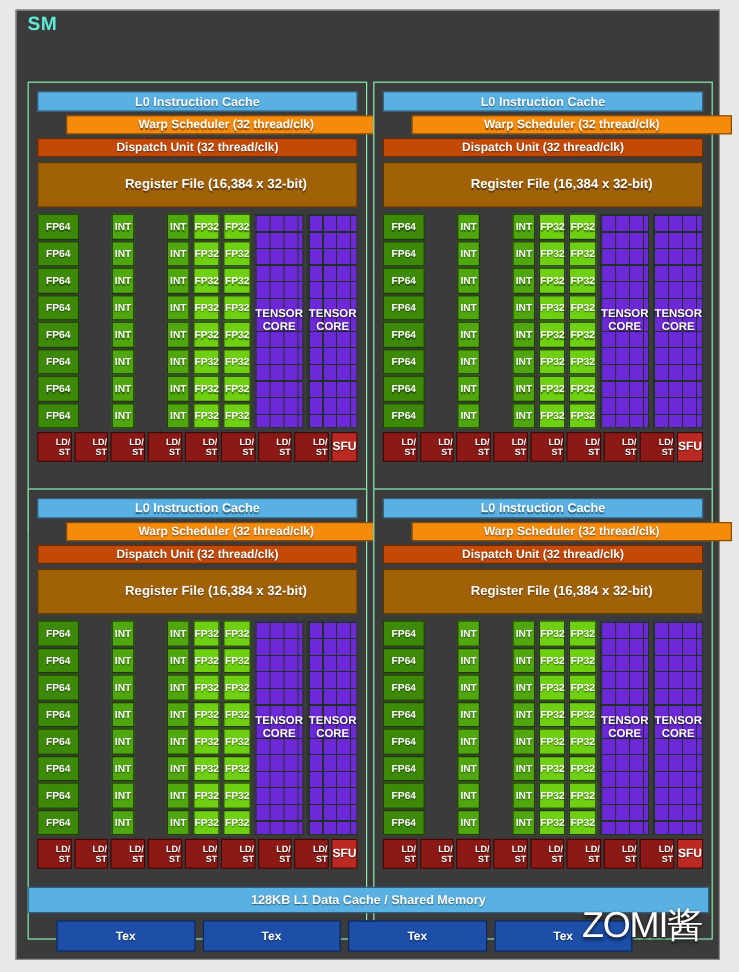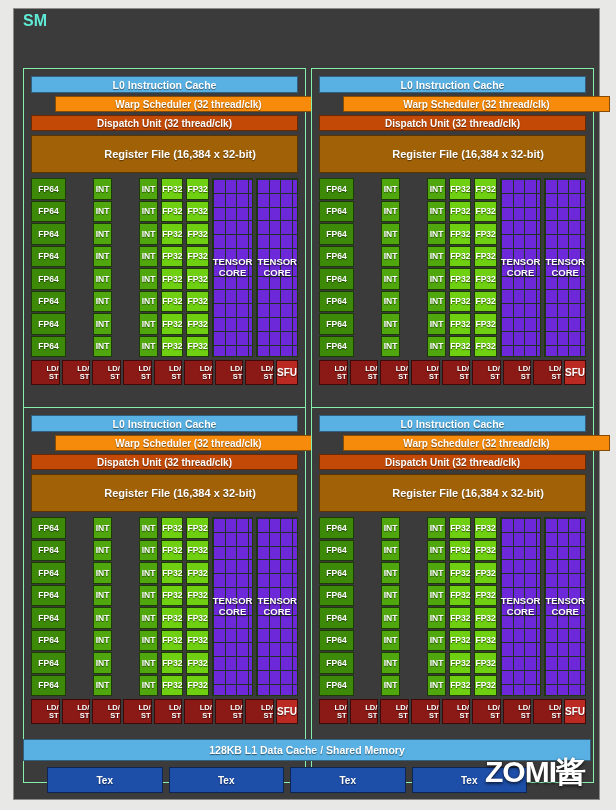--- a/index.html
+++ b/index.html
@@ -238,21 +238,21 @@
     justify-content: center;
     text-shadow: 0 1px 1px rgba(0,0,0,0.5);
   }
 
   
   .watermark {
     position: absolute;
     right: 14px;
     bottom: 12px;
     font-size: 30px;
-    font-weight: bold;
+    font-weight: normal;
     color: #ffffff;
     letter-spacing: -1px;
     line-height: 1;
     text-shadow:
       0 2px 3px rgba(0,0,0,0.55),
       0 0 2px rgba(0,0,0,0.4);
     pointer-events: none;
     z-index: 50;
     white-space: nowrap;
   }

